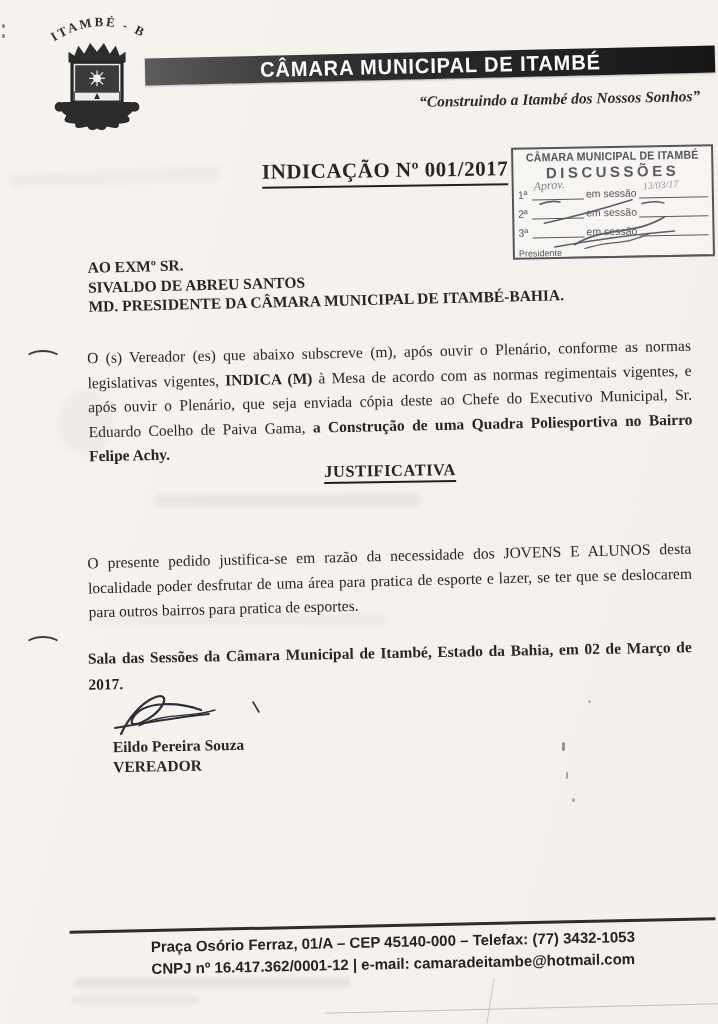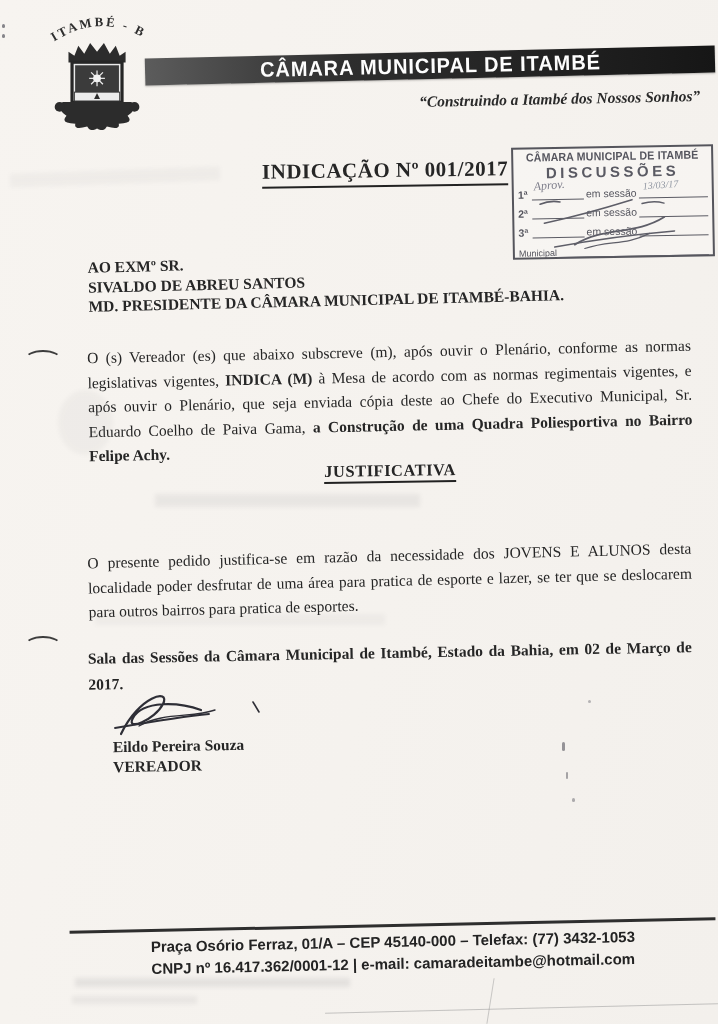--- a/index.html
+++ b/index.html
@@ -25,21 +25,21 @@
   
   .stamp{position:absolute;left:512px;top:146px;width:202px;height:112px;
     border:2px solid #55555c;transform:rotate(-1deg);color:#55555e;
     font-family:"Liberation Sans",sans-serif;padding:2px 4px;box-sizing:border-box;
     background:rgba(255,255,255,.25);}
   .stamp-org{font-size:11.5px;font-weight:bold;text-align:center;white-space:nowrap;
     transform:scaleX(.92);letter-spacing:.2px;}
   .stamp-head{font-size:15px;font-weight:bold;text-align:center;letter-spacing:3.5px;
     margin-top:1px;color:#5a5a63;}
   .stamp-row{display:flex;align-items:flex-end;font-size:10.5px;margin-top:6px;line-height:11px;}
-  .stamp-row .num{width:14px;font-weight:bold;}
+  .stamp-row .num{width:14px;font-weight:normal;}
   .stamp-row .blank1{flex:0 0 52px;border-bottom:1px solid #5a5a63;position:relative;height:12px;}
   .stamp-row .lbl{padding:0 2px;white-space:nowrap;}
   .stamp-row .blank2{flex:1;border-bottom:1px solid #5a5a63;position:relative;height:12px;}
   .stamp-pres{display:flex;align-items:flex-end;font-size:9px;margin-top:9px;}
   .stamp-pres .blank2{flex:1;border-bottom:1px solid #5a5a63;height:10px;position:relative;}
   .hand{position:absolute;font-family:"Liberation Serif",serif;font-style:italic;color:#7d7d8a;}
   .hand.aprov{left:2px;top:-7px;font-size:12px;transform:rotate(-4deg);}
   .hand.sess1{left:4px;top:-6px;font-size:10px;transform:rotate(-3deg);color:#9298a3;}
   .stamp-ink{position:absolute;left:0;top:0;pointer-events:none;}
   
@@ -126,21 +126,21 @@
       <span class="lbl">em sessão</span>
       <span class="blank2"></span>
     </div>
     <div class="stamp-row">
       <span class="num">3ª</span>
       <span class="blank1"></span>
       <span class="lbl">em sessão</span>
       <span class="blank2"></span>
     </div>
     <div class="stamp-pres">
-      <span>Municipal</span>
+      <span>Presidente</span>
       <span class="blank2"></span>
     </div>
 
     <svg class="stamp-ink" width="198" height="108" viewBox="0 0 198 108">
       <g stroke="#5e5e68" fill="none" stroke-linecap="round">
         <path d="M26 55 q10 -4 20 -2" stroke-width="1.6"></path>
         <path d="M128 56 q12 -3 22 0" stroke-width="1.4"></path>
         <path d="M30 74 Q70 66 118 52" stroke-width="1.6"></path>
         <path d="M60 96 C 90 78, 120 88, 150 70" stroke-width="1.8"></path>
         <path d="M40 98 Q100 88 160 84" stroke-width="1.6"></path>

